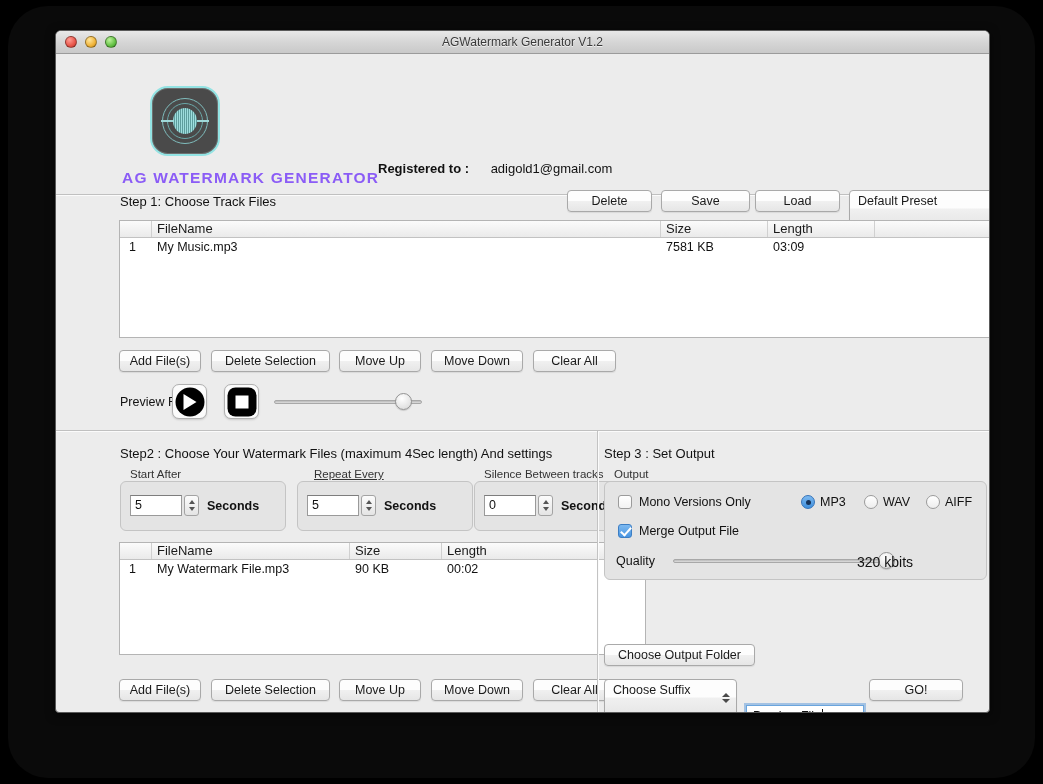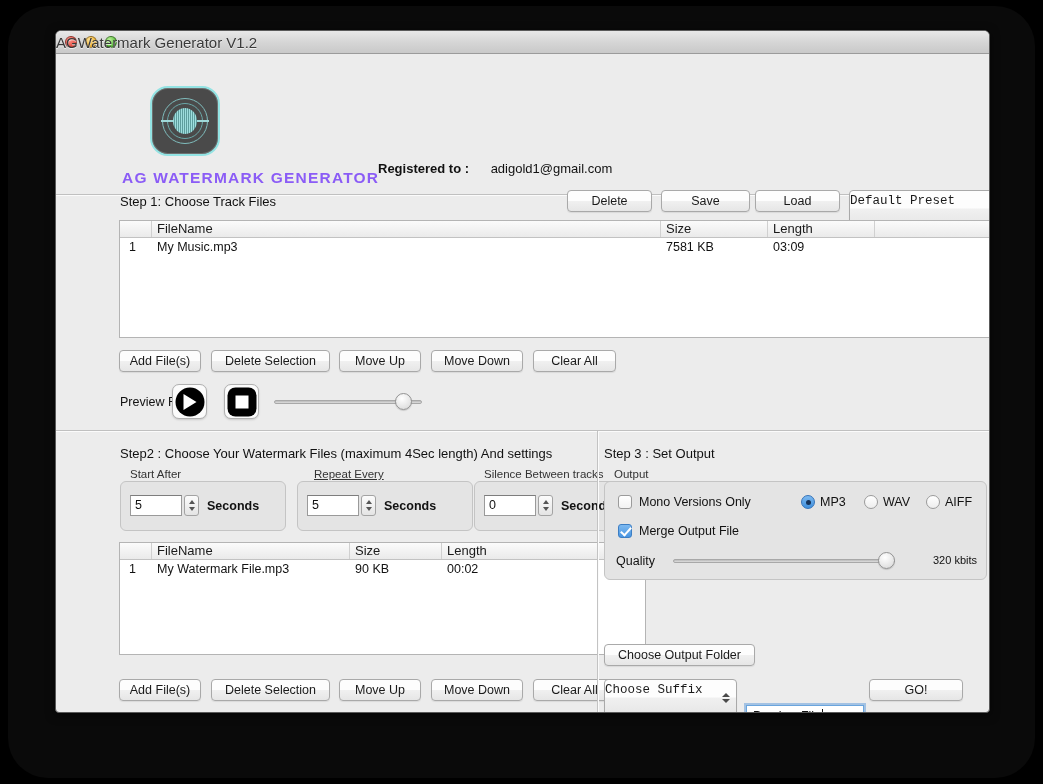--- a/index.html
+++ b/index.html
@@ -37,22 +37,22 @@
     border-bottom: 1px solid #9b9b9b;
     position: relative;
     display: flex; align-items: center;
   }
   #traffic { display: flex; gap: 8px; margin-left: 9px; }
   .light { width: 12px; height: 12px; border-radius: 50%; border: 1px solid rgba(0,0,0,.35); }
   .light.red    { background: radial-gradient(circle at 35% 30%, #ff9b93, #e8564a 60%, #b5352c); }
   .light.yellow { background: radial-gradient(circle at 35% 30%, #ffe59b, #f0b43a 60%, #bf8518); }
   .light.green  { background: radial-gradient(circle at 35% 30%, #bdf29b, #65c246 60%, #3d9026); }
   #title-text {
-    position: absolute; left: 0; right: 0; text-align: left;
-    font-size: 15px; color: #3a3a3a; font-weight: normal;
+    position: absolute; left: 0; right: 0; text-align: center;
+    font-size: 12px; color: #3a3a3a; font-weight: normal;
     text-shadow: 0 1px 0 rgba(255,255,255,.7);
     pointer-events: none;
   }
   
   #header { height: 142px; position: relative; background: #ececec; }
   #logo {
     position: absolute; left: 94px; top: 32px;
     width: 70px; height: 70px;
     border-radius: 18px;
     background: #4a4a4a;
@@ -108,23 +108,22 @@
     text-align: center;
     box-shadow: 0 1px 1px rgba(0,0,0,.08);
     cursor: default; padding: 0 8px;
   }
   .popup {
     position: relative;
     background: linear-gradient(to bottom, #fdfdfd 0%, #fdfdfd 48%, #f0f0f0 52%, #e6e6e6 100%);
     border: 1px solid #a9a9a9; border-radius: 4px;
     height: 37px; line-height: 20px;
     font-size: 12.5px; color: #1a1a1a;
-    padding: 0 22px 0 0; text-align: left;
+    padding: 0 22px 0 8px; text-align: left;
     box-shadow: 0 1px 1px rgba(0,0,0,.08);
-    font-family: Liberation Mono, monospace;
   }
   .popup .arrows {
     position: absolute; right: 6px; top: 50%;
     transform: translateY(-50%);
     display: flex; flex-direction: column; gap: 2px; align-items: center;
   }
   .popup .arrows i {
     display: block; width: 0; height: 0; border-left: 4px solid transparent;
     border-right: 4px solid transparent;
   }
@@ -419,21 +418,21 @@
   <div class="chk-row" style="left:562px; top:493px;">
     <span class="chk on"></span>
     <span>Merge Output File</span>
   </div>
 
   <div style="position:absolute; left:560px; top:523px; font-size:12.5px;">Quality</div>
   <div class="slider" id="quality-slider" style="left:617px; top:521px; width:222px;">
     <div class="track"></div>
     <div class="thumb" style="left: 205px;"></div>
   </div>
-  <div style="position:absolute; left:877px; top:523px; font-size:11px;">320 kbits</div>
+  <div style="position:absolute; left:801px; top:523px; font-size:14px;">320 kbits</div>
 
   <div class="btn" style="position:absolute; left:548px; top:613px; width:151px;">Choose Output Folder</div>
 
   <div class="popup" style="position:absolute; left:548px; top:648px; width:133px;">
     <span>Choose Suffix</span>
     <span class="arrows">
         <i class="up"></i>
         <i class="down"></i>
       </span>
   </div>

